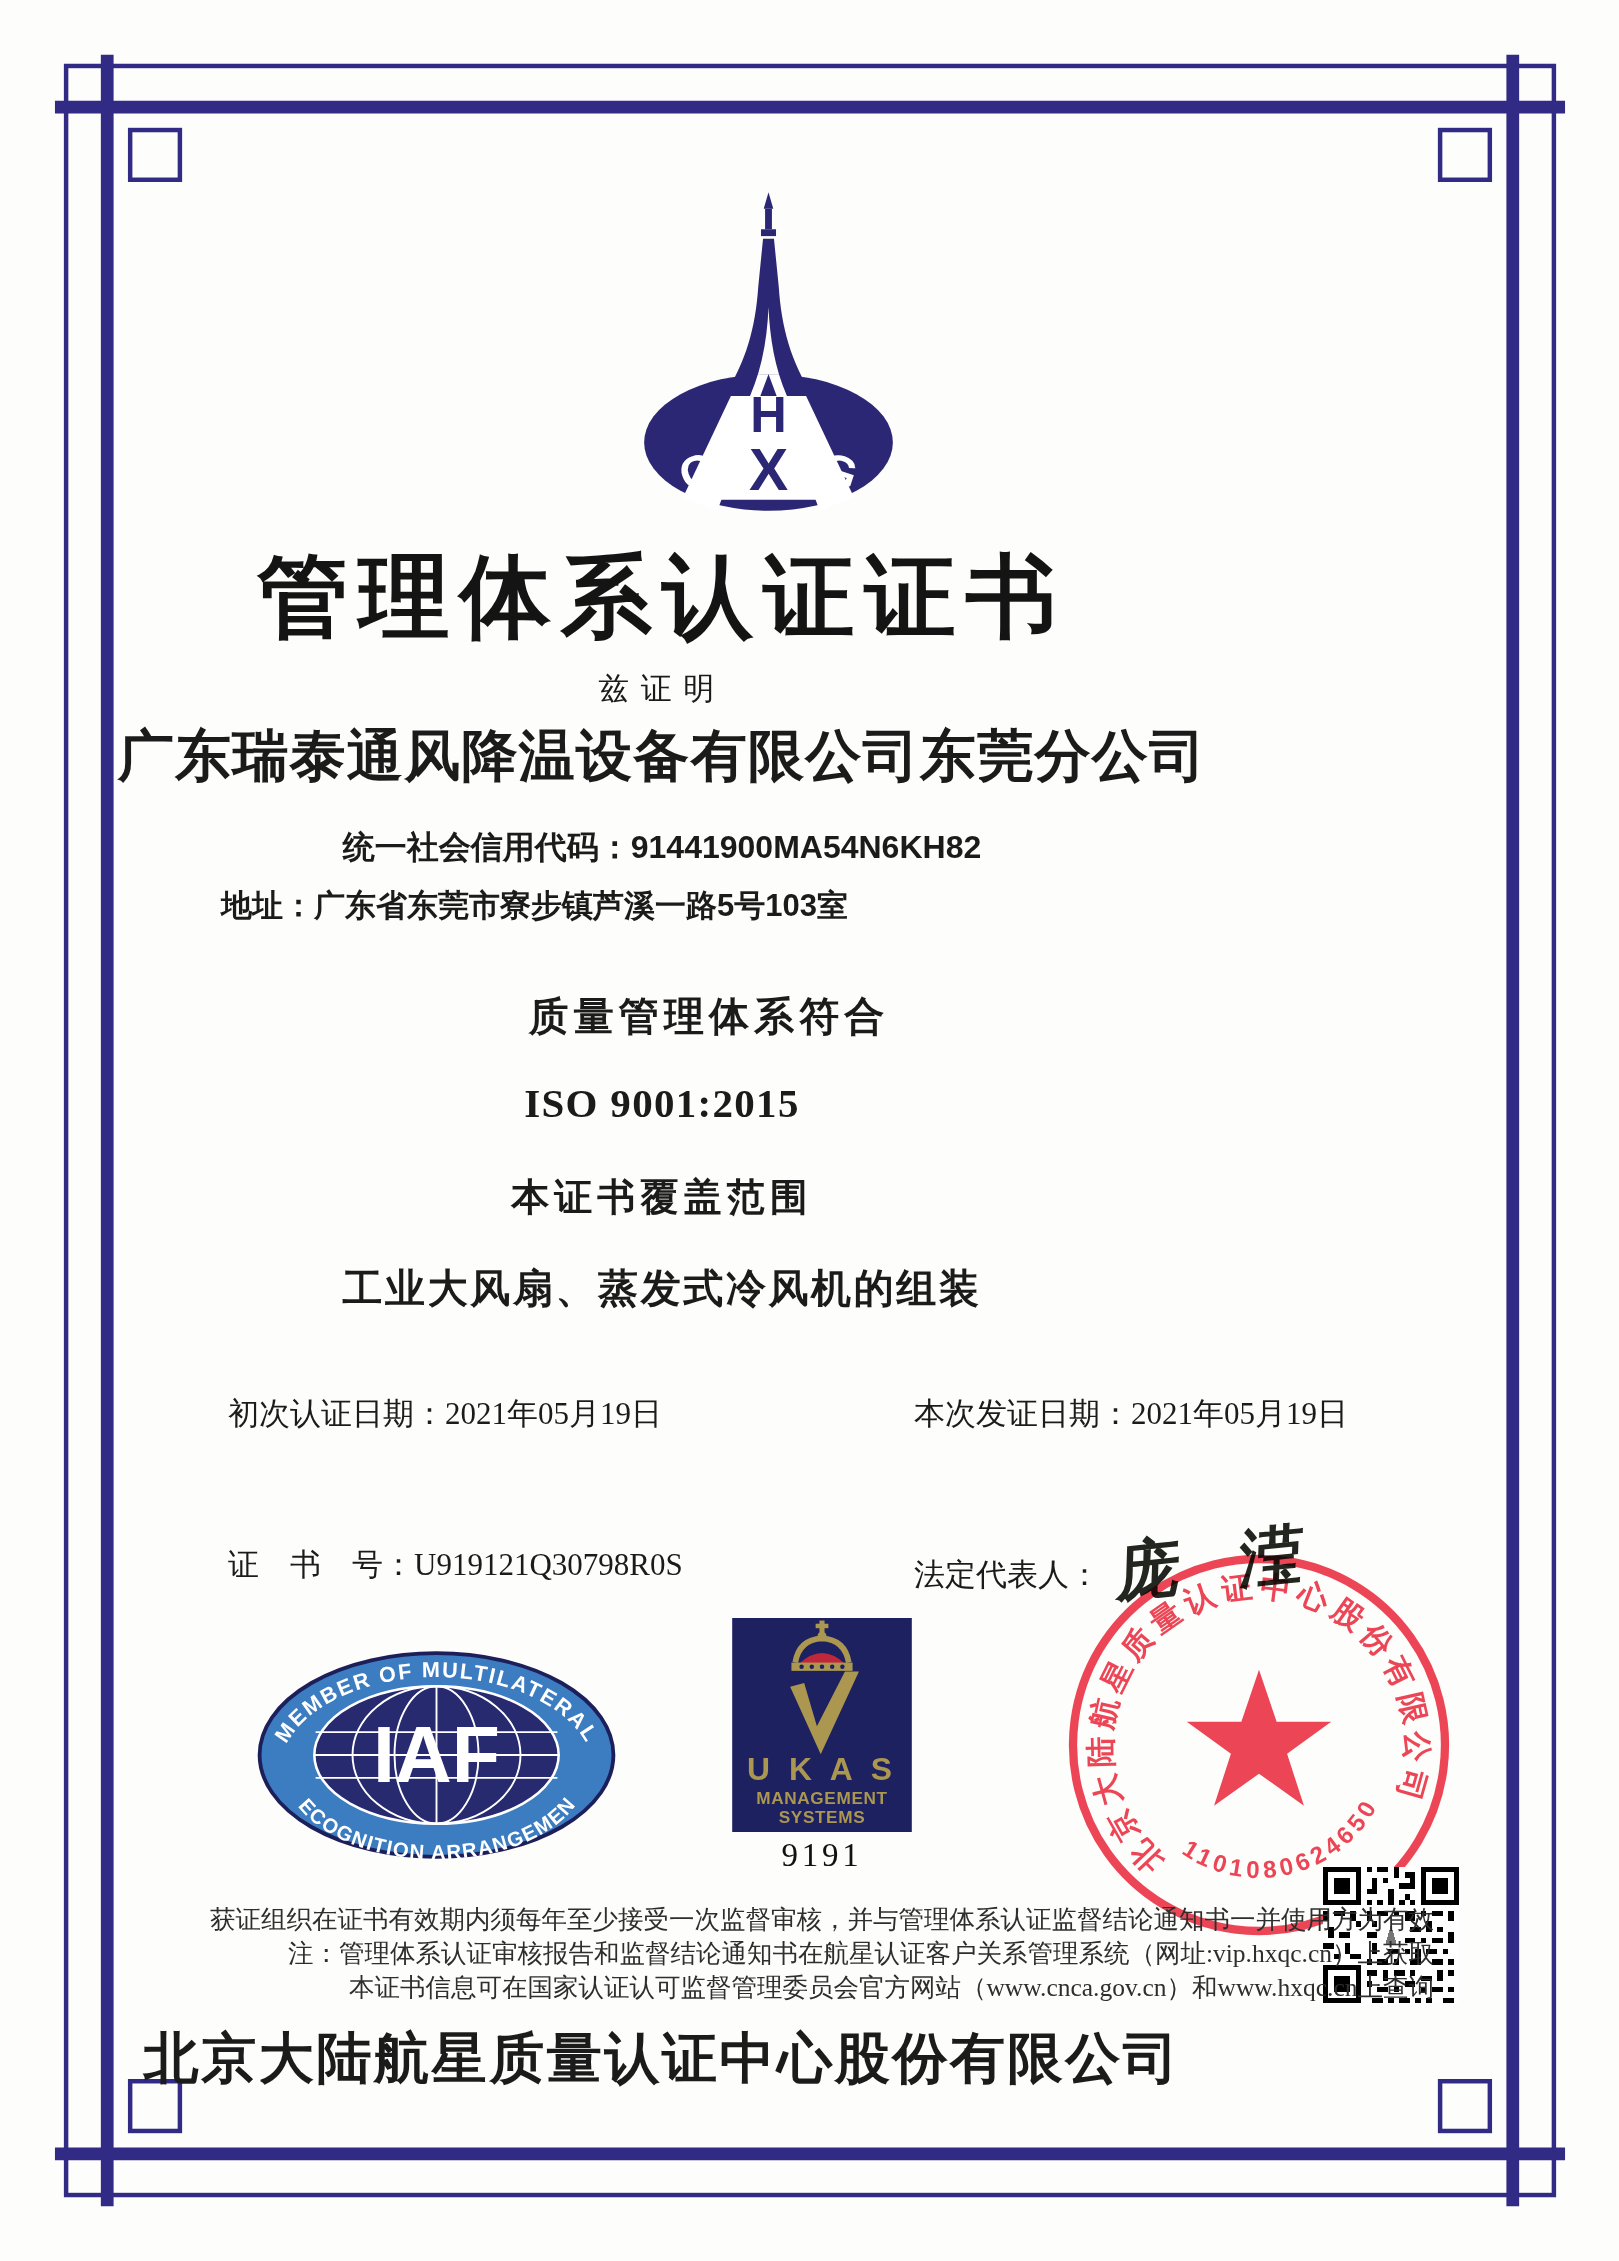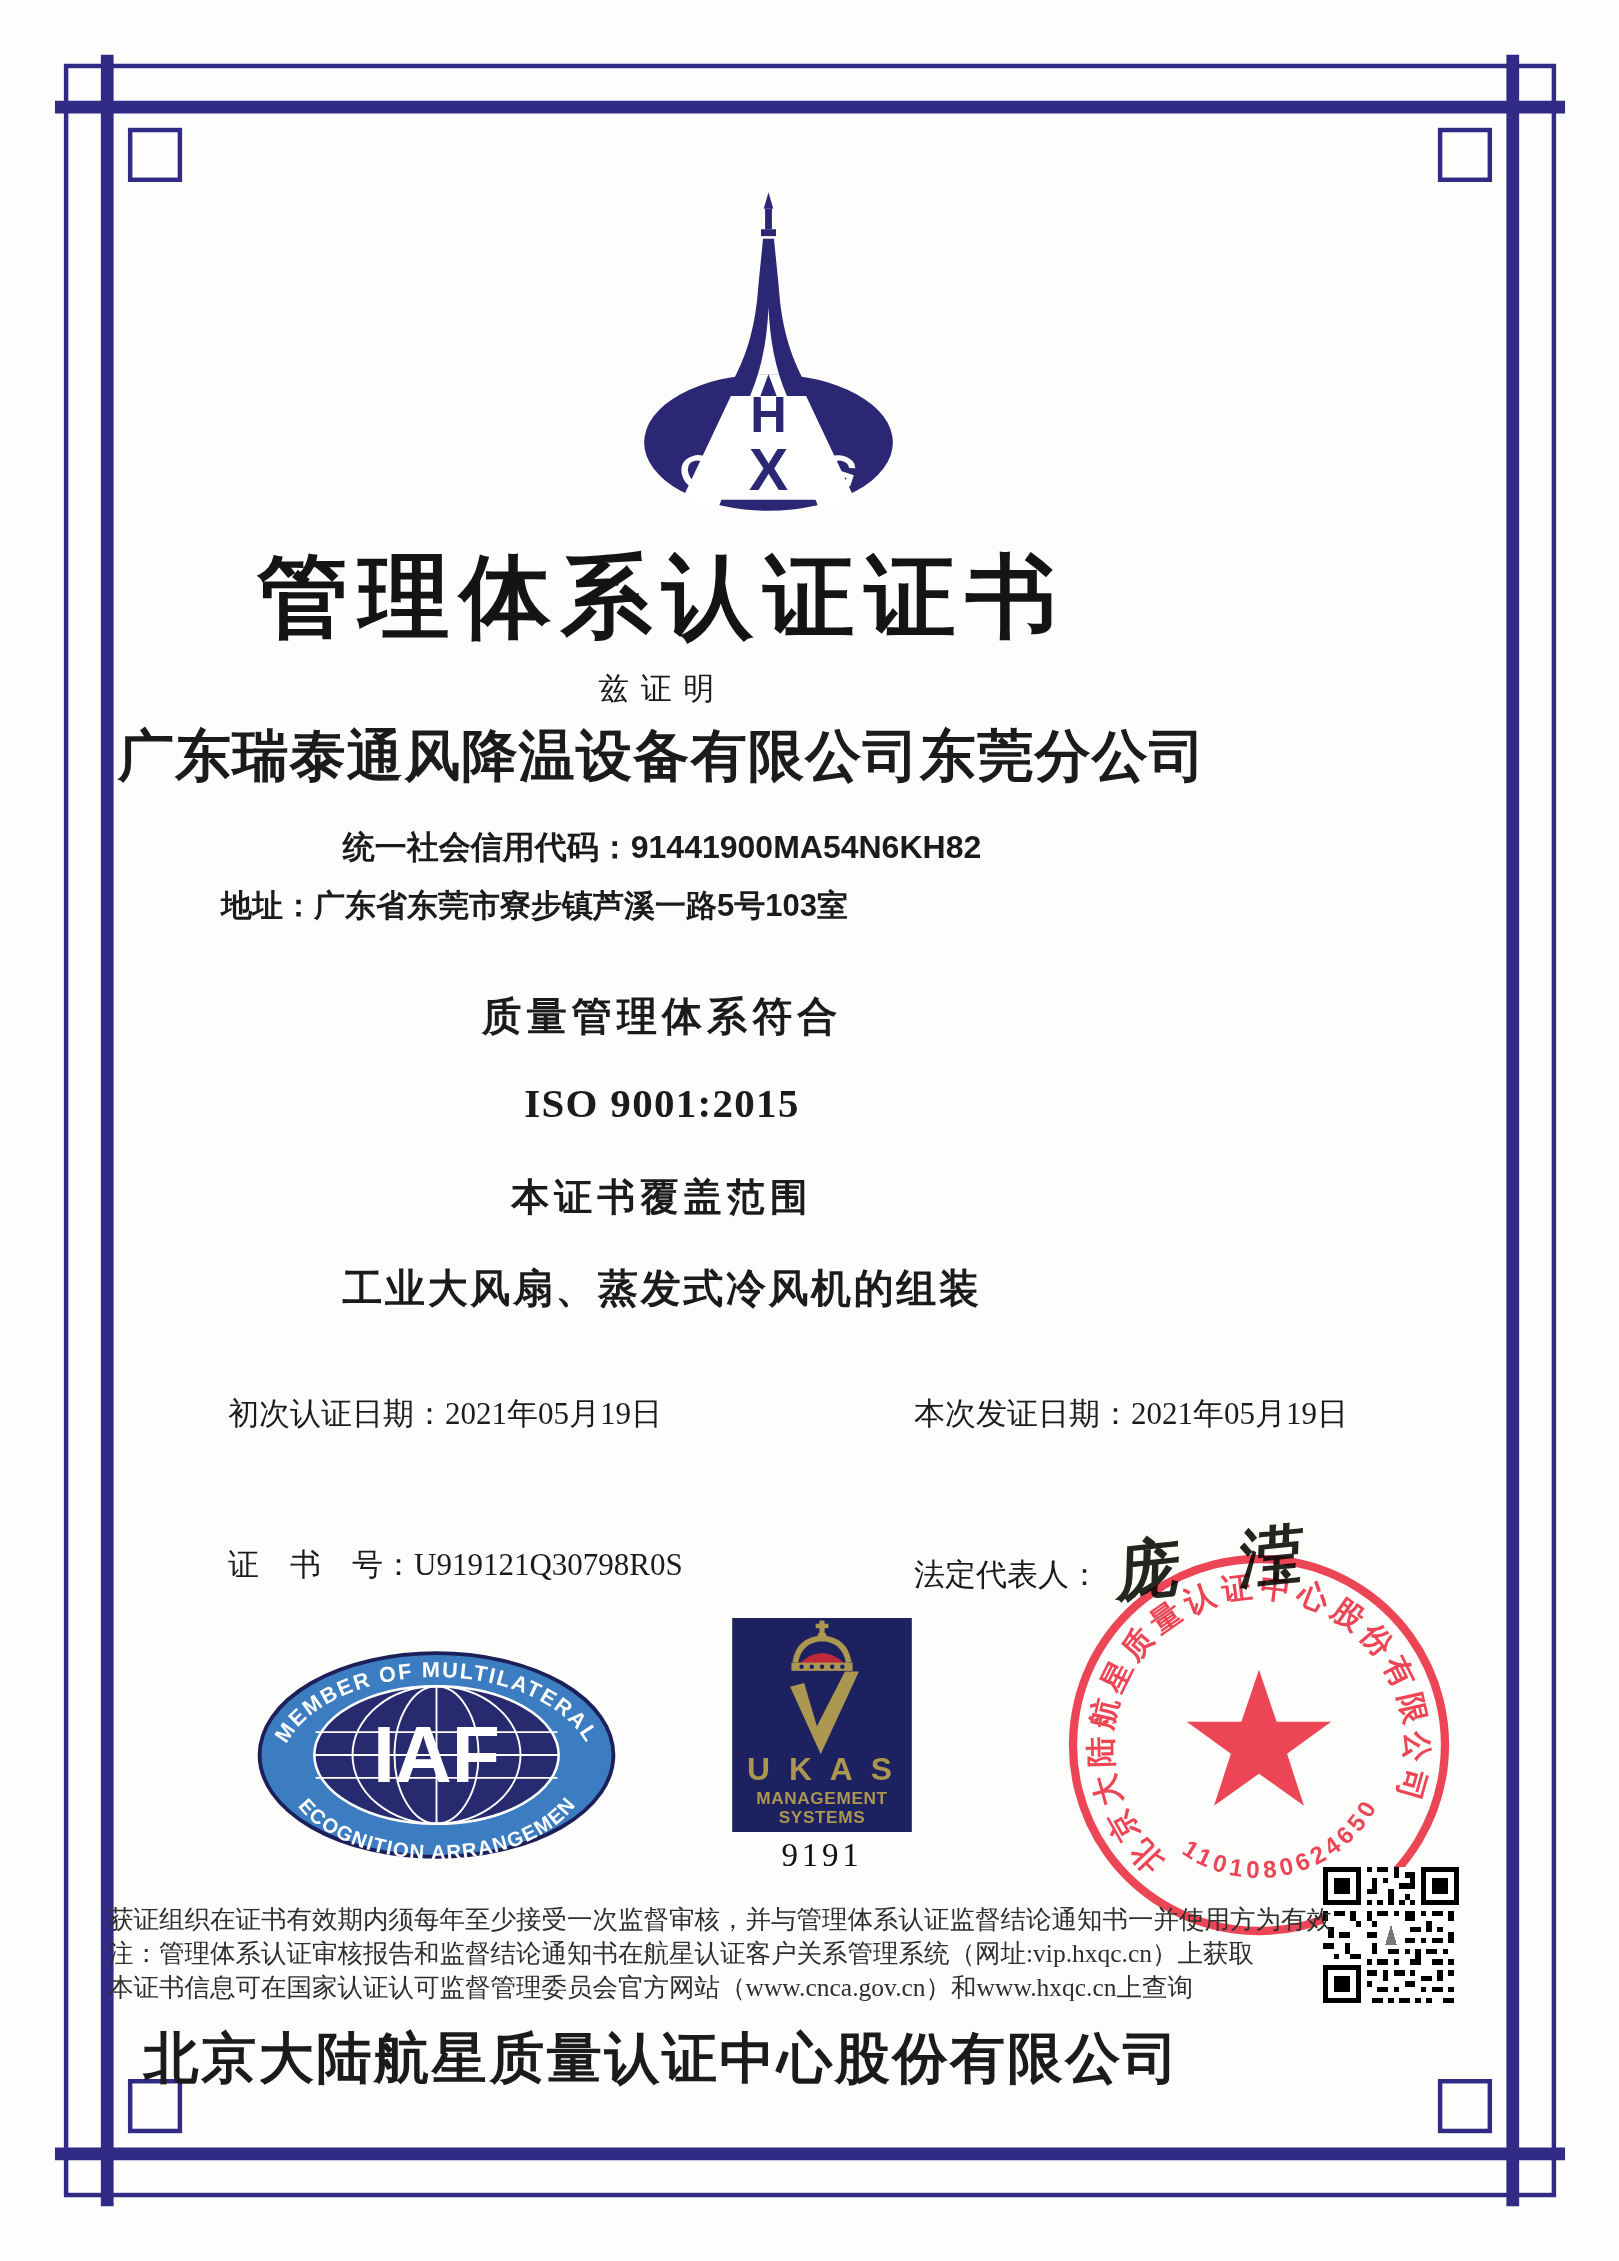--- a/index.html
+++ b/index.html
@@ -7,33 +7,33 @@
         font-family:"Liberation Sans","DejaVu Sans",sans-serif;color:#1b1b1b;}
   .abs{position:absolute;}
   .ctr{left:0;width:1324px;text-align:center;}
   .hei{font-family:"Liberation Sans","DejaVu Sans",sans-serif;}
   .song{font-family:"Liberation Serif","DejaVu Serif",serif;}
   .title{top:536px;font-size:91px;font-weight:bold;letter-spacing:10.2px;color:#141414;}
   .certify{top:668px;font-size:31px;letter-spacing:11.5px;}
   .company{top:719px;font-size:56px;font-weight:bold;letter-spacing:1.3px;}
   .credit{top:826px;font-size:32px;font-weight:bold;}
   .address{top:885px;left:221px;font-size:31px;font-weight:bold;text-align:right;}
-  .compliance{top:989px;font-size:40px;font-weight:bold;letter-spacing:5.1px;}
+  .compliance{top:989px;font-size:40px;font-weight:bold;letter-spacing:5.1px;margin-left:47px;}
   .standard{top:1079px;font-size:41px;font-weight:bold;letter-spacing:1.3px;}
   .scopehead{top:1172px;font-size:38px;font-weight:600;letter-spacing:5.1px;}
   .scope{top:1261px;font-size:40px;font-weight:bold;letter-spacing:2.6px;}
   .frow{font-size:31px;white-space:nowrap;}
   .r1l{top:1393px;left:228px;}  .r1r{top:1393px;left:914px;}
   .r2l{top:1469px;left:228px;}
   .r3l{top:1544px;left:228px;}  .r3r{top:1530px;left:914px;}
   .sig{display:inline-block;font-size:64px;font-weight:bold;color:#23251f;
        transform:rotate(-6deg) skewX(-8deg);transform-origin:left bottom;
        letter-spacing:22px;vertical-align:-10.2px;margin-left:15.3px;}
   .ukasnum{top:1837px;left:732px;width:180px;text-align:center;font-size:33px;letter-spacing:3.8px;color:#111;}
-  .fineprint{top:1903px;left:108px;width:1326px;text-align:left;font-size:25.5px;line-height:34px;color:#2e2e2e;}
+  .fineprint{top:1903px;left:108px;width:1326px;text-align:right;font-size:25.5px;line-height:34px;color:#2e2e2e;}
   .issuer{top:2022px;font-size:55px;font-weight:bold;letter-spacing:2.6px;}
   .seal{mix-blend-mode:multiply;opacity:.95;}
 </style>
 </head>
 <body>
 
 <div class="page">
 
   <svg class="abs" width="1620" height="2261" viewBox="0 0 2541 3547" style="left:0;top:0;">
     <rect x="103.5" y="103.5" width="2334" height="3340" fill="none" stroke="#322b86" stroke-width="7"></rect>

